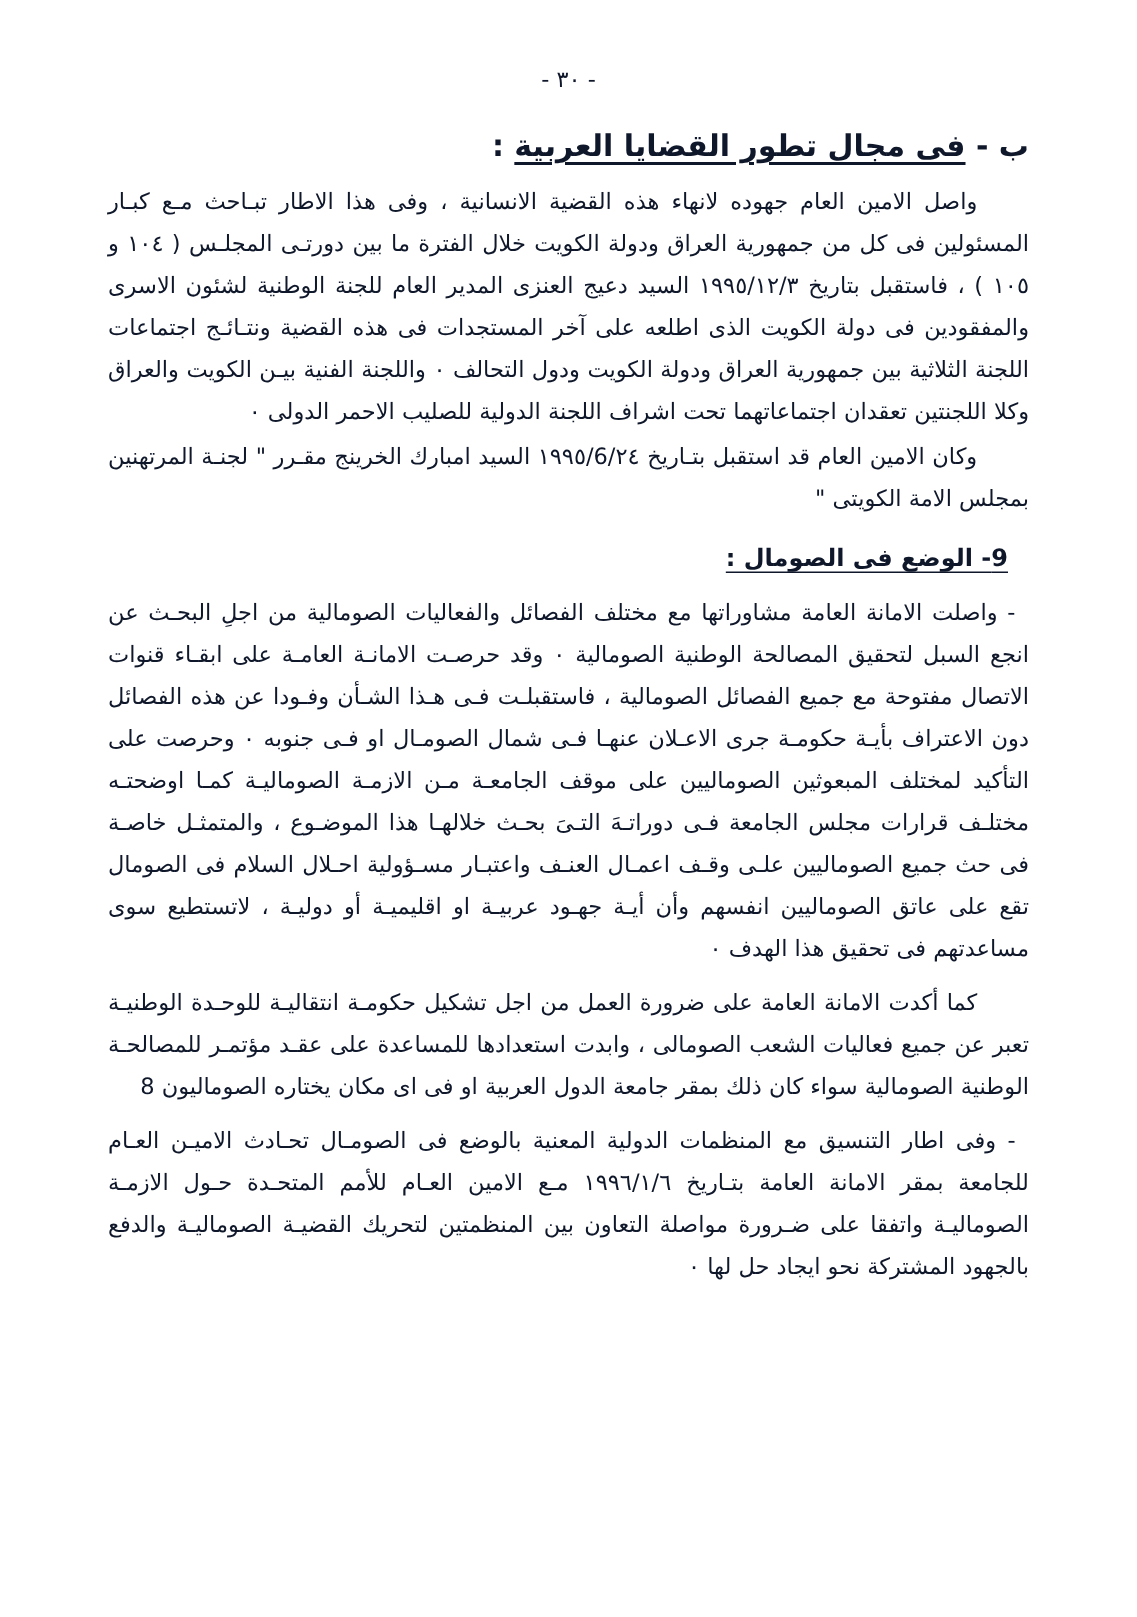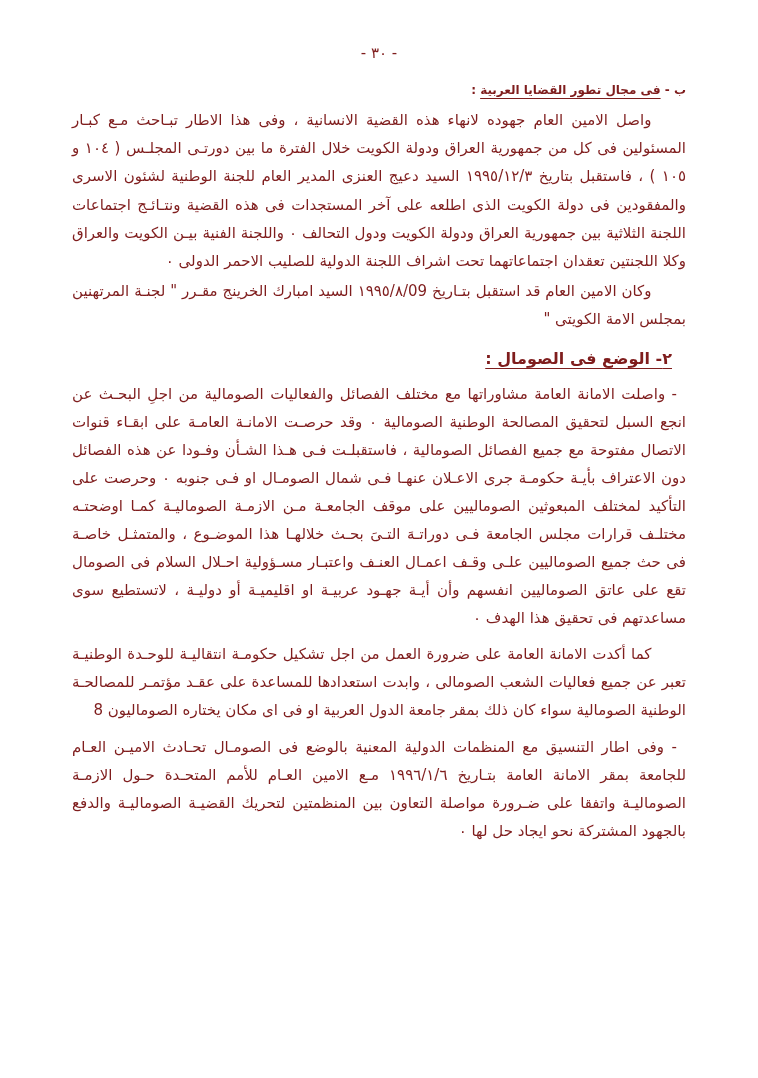--- a/index.html
+++ b/index.html
@@ -6,35 +6,35 @@
     margin: 0;
     padding: 0;
     background: #e8e8e8;
   }
   .sheet {
     position: relative;
     width: 758px;
     height: 1078px;
     margin: 0 auto;
     background: #ffffff;
-    color: #7f1d1d;
+    color: #0f172a;
     font-family: "DejaVu Sans", sans-serif;
     direction: rtl;
     box-sizing: border-box;
     padding: 44px 72px 40px 72px;
     overflow: hidden;
   }
   .page-number {
     text-align: center;
     font-size: 15px;
     letter-spacing: 2px;
     margin-bottom: 18px;
   }
   .heading-line {
-    font-size: 12px;
+    font-size: 20px;
     font-weight: bold;
     margin: 0 0 6px 0;
     line-height: 1.7;
   }
   .heading-line .u {
     text-decoration: underline;
     text-underline-offset: 4px;
   }
   .sub-heading {
     font-size: 16px;
@@ -64,25 +64,25 @@
   <div class="page-number">- ٣٠ -</div>
 
   <div class="heading-line">
     <span>ب - </span><span class="u">فى مجال تطور القضايا العربية</span><span> :</span>
   </div>
 
   <div>
 
     <p class="para indent">واصل الامين العام جهوده لانهاء هذه القضية الانسانية ، وفى هذا الاطار تبـاحث مـع كبـار المسئولين فى كل من جمهورية العراق ودولة الكويت خلال الفترة ما بين دورتـى المجلـس ( ١٠٤ و ١٠٥ ) ، فاستقبل بتاريخ ١٩٩٥/١٢/٣ السيد دعيج العنزى المدير العام للجنة الوطنية لشئون الاسرى والمفقودين فى دولة الكويت الذى اطلعه على آخر المستجدات فى هذه القضية ونتـائـج اجتماعات اللجنة الثلاثية بين جمهورية العراق ودولة الكويت ودول التحالف ۰ واللجنة الفنية بيـن الكويت والعراق وكلا اللجنتين تعقدان اجتماعاتهما تحت اشراف اللجنة الدولية للصليب الاحمر الدولى ۰</p>
 
-    <p class="para indent">وكان الامين العام قد استقبل بتـاريخ ١٩٩٥/٨/09 السيد امبارك الخرينج مقـرر " لجنـة المرتهنين بمجلس الامة الكويتى "</p>
+    <p class="para indent">وكان الامين العام قد استقبل بتـاريخ ١٩٩٥/6/٢٤ السيد امبارك الخرينج مقـرر " لجنـة المرتهنين بمجلس الامة الكويتى "</p>
   </div>
 
   <div class="section2-heading-wrap">
-    <span class="sub-heading">٢- الوضع فى الصومال :</span>
+    <span class="sub-heading">9- الوضع فى الصومال :</span>
 
     <p class="para half-indent">- واصلت الامانة العامة مشاوراتها مع مختلف الفصائل والفعاليات الصومالية من اجلِ البحـث عن انجع السبل لتحقيق المصالحة الوطنية الصومالية ۰ وقد حرصـت الامانـة العامـة على ابقـاء قنوات الاتصال مفتوحة مع جميع الفصائل الصومالية ، فاستقبلـت فـى هـذا الشـأن وفـودا عن هذه الفصائل دون الاعتراف بأيـة حكومـة جرى الاعـلان عنهـا فـى شمال الصومـال او فـى جنوبه ۰ وحرصت على التأكيد لمختلف المبعوثين الصوماليين على موقف الجامعـة مـن الازمـة الصوماليـة كمـا اوضحتـه مختلـف قرارات مجلس الجامعة فـى دوراتـهَ التـىَ بحـث خلالهـا هذا الموضـوع ، والمتمثـل خاصـة فى حث جميع الصوماليين علـى وقـف اعمـال العنـف واعتبـار مسـؤولية احـلال السلام فى الصومال تقع على عاتق الصوماليين انفسهم وأن أيـة جهـود عربيـة او اقليميـة أو دوليـة ، لاتستطيع سوى مساعدتهم فى تحقيق هذا الهدف ۰</p>
 
     <div class="spacer-sm"></div>
 
     <p class="para indent">كما أكدت الامانة العامة على ضرورة العمل من اجل تشكيل حكومـة انتقاليـة للوحـدة الوطنيـة تعبر عن جميع فعاليات الشعب الصومالى ، وابدت استعدادها للمساعدة على عقـد مؤتمـر للمصالحـة الوطنية الصومالية سواء كان ذلك بمقر جامعة الدول العربية او فى اى مكان يختاره الصوماليون 8</p>
 
     <div class="spacer-sm"></div>
 
     <p class="para half-indent">- وفى اطار التنسيق مع المنظمات الدولية المعنية بالوضع فى الصومـال تحـادث الاميـن العـام للجامعة بمقر الامانة العامة بتـاريخ ١٩٩٦/١/٦ مـع الامين العـام للأمم المتحـدة حـول الازمـة الصوماليـة واتفقا على ضـرورة مواصلة التعاون بين المنظمتين لتحريك القضيـة الصوماليـة والدفع بالجهود المشتركة نحو ايجاد حل لها ۰</p>

